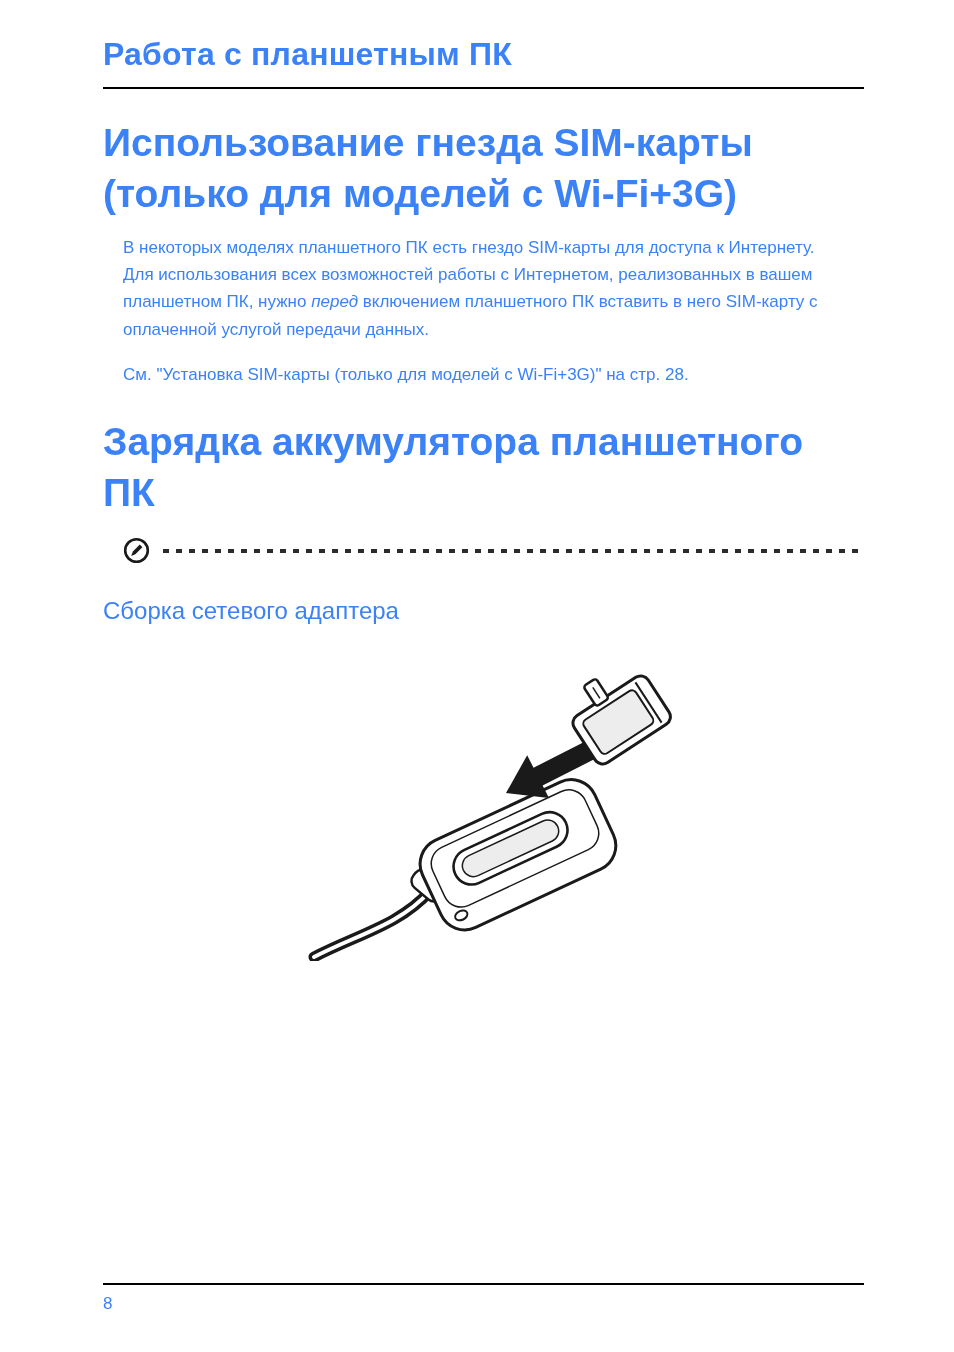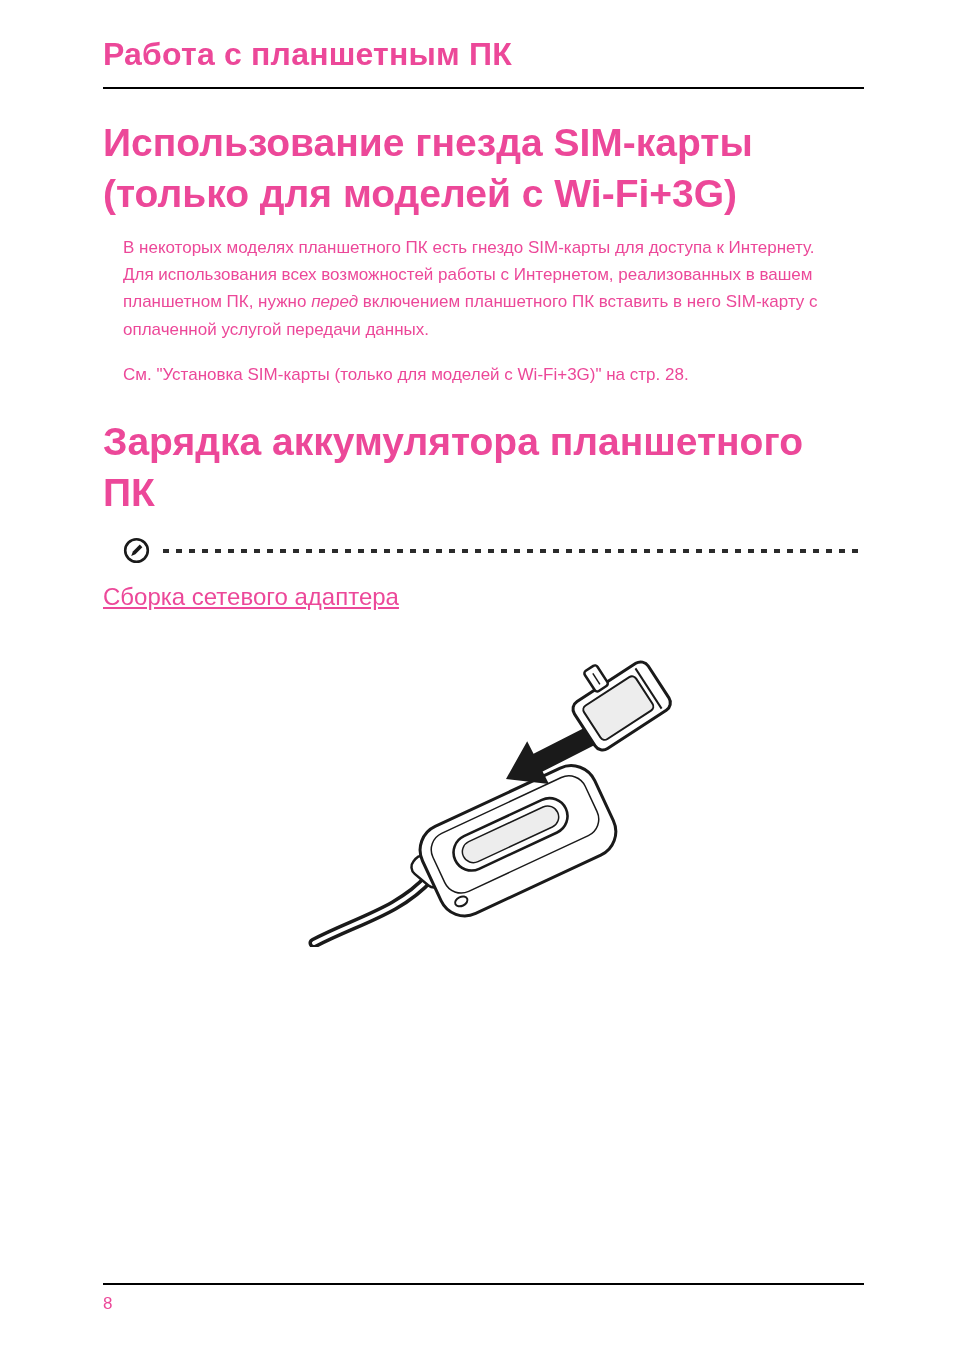--- a/index.html
+++ b/index.html
@@ -4,21 +4,21 @@
 <title>Работа с планшетным ПК</title>
 <style>
   * { margin: 0; padding: 0; box-sizing: border-box; }
   html, body { background: #ffffff; }
   .page {
     position: relative;
     width: 942px;
     height: 1352px;
     margin: 0 auto;
     background: #ffffff;
-    color: #ec4899;
+    color: #3b82f6;
     font-family: "Liberation Sans", sans-serif;
     overflow: hidden;
   }
   .content { padding: 36px 84px 0 97px; }
 
   .page-title {
     font-size: 32px;
     font-weight: 700;
     letter-spacing: 0.2px;
     padding-bottom: 14px;
@@ -29,22 +29,21 @@
     font-size: 39px;
     font-weight: 700;
     line-height: 1.32;
     margin-top: 28px;
     max-width: 780px;
   }
 
   .subsection-heading {
     font-size: 24px;
     font-weight: 400;
-    margin-top: 30px;
-    text-decoration: underline;
+    margin-top: 44px;
   }
 
   .body-text {
     margin: 14px 0 0 20px;
     max-width: 722px;
     font-size: 17px;
     line-height: 1.6;
   }
   .body-text em { font-style: italic; }
 

